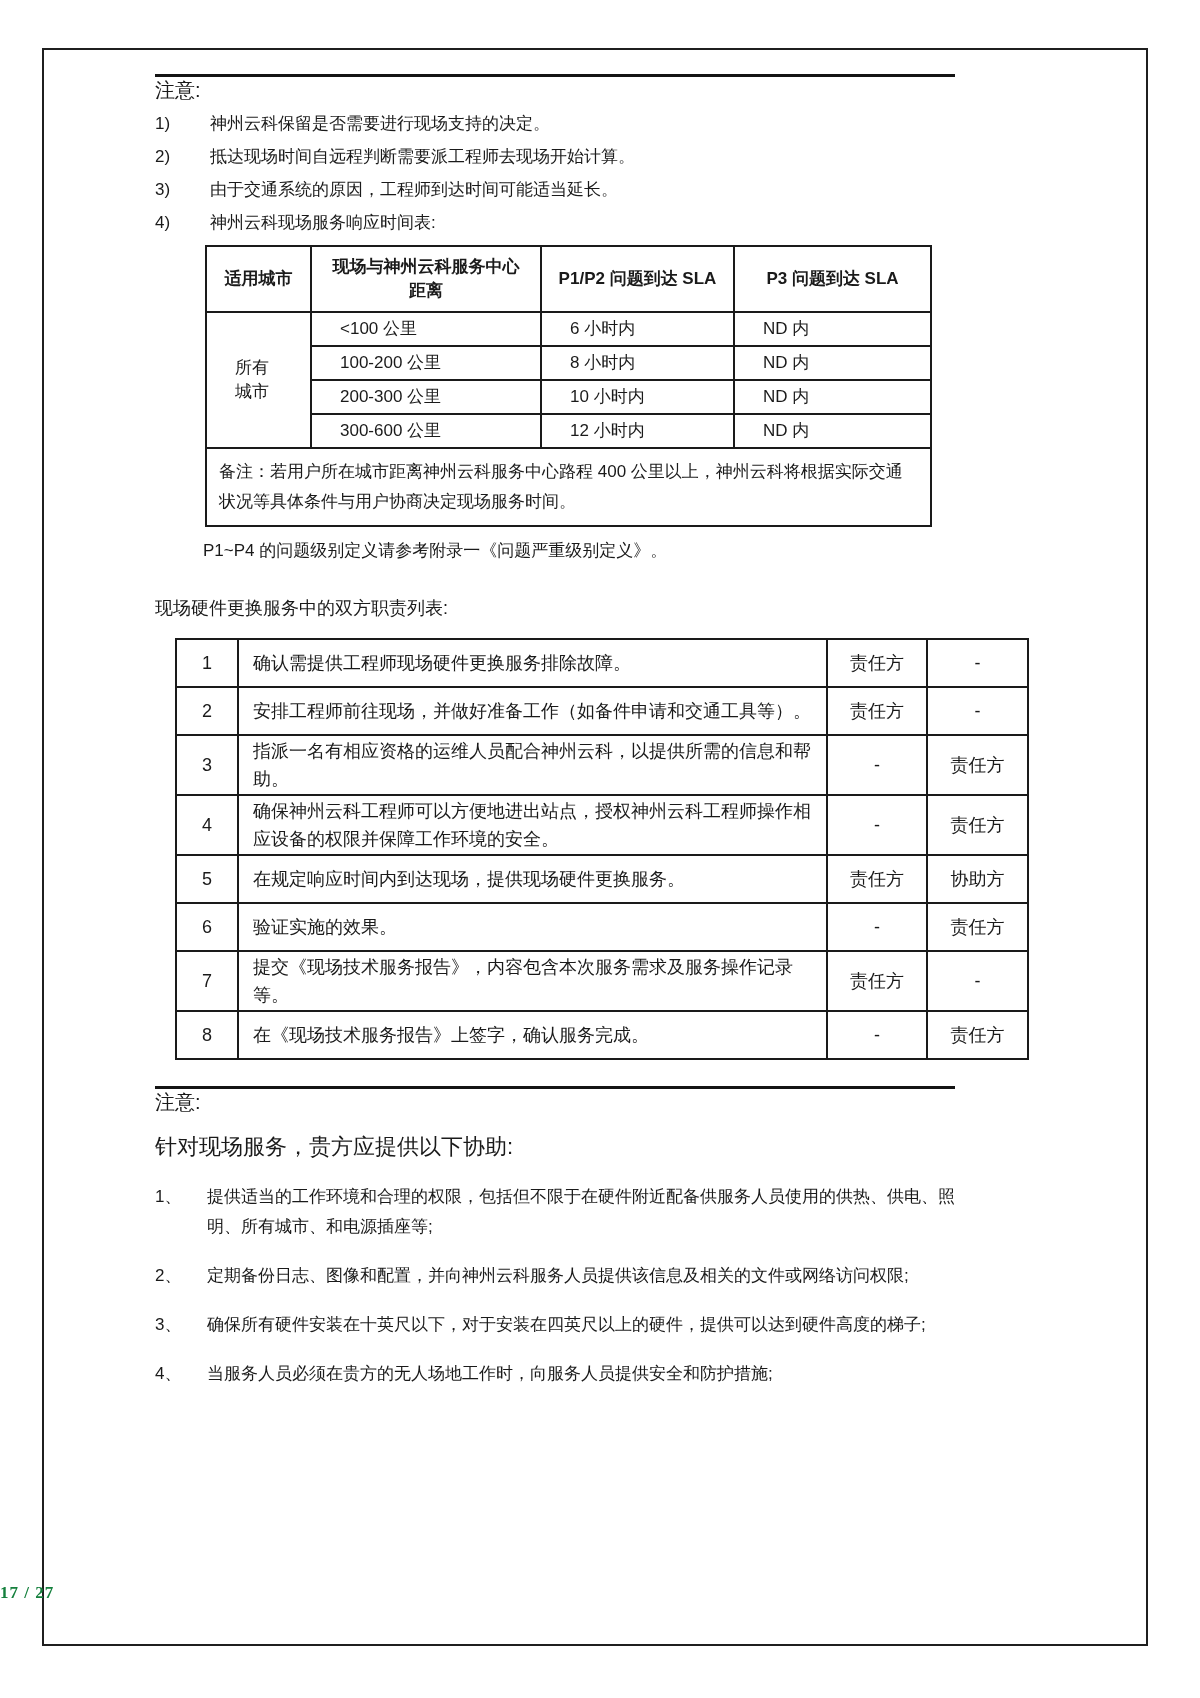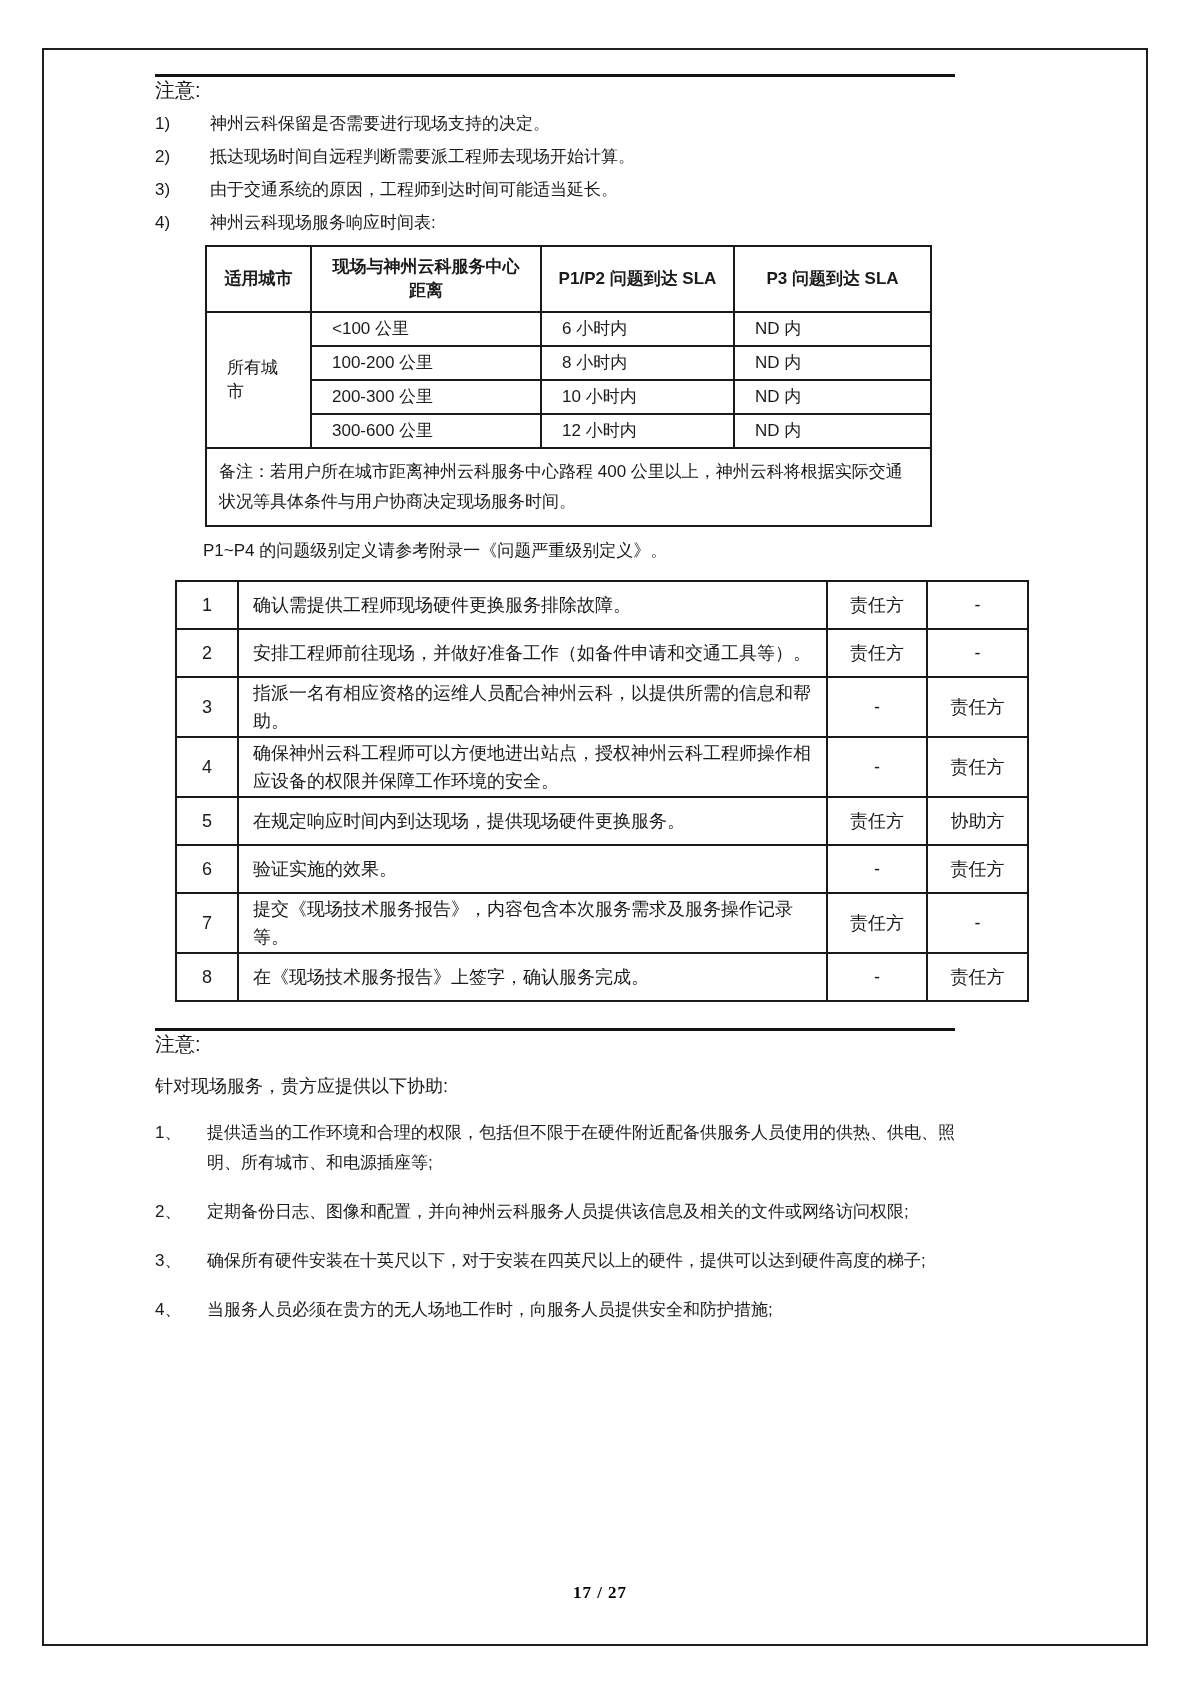--- a/index.html
+++ b/index.html
@@ -26,45 +26,45 @@
   .nitem{display:flex;margin-bottom:11px;font-size:17px;line-height:22px;}
   .nitem .num{width:55px;flex:0 0 55px;}
   .nitem .txt{flex:1;}
   
   table{border-collapse:collapse;table-layout:fixed;}
   .sla-table{margin:10px 0 0 50px;width:725px;}
   .sla-table th,.sla-table td{
     border:2px solid #1a1a1a;font-size:17px;vertical-align:middle;box-sizing:border-box;
   }
   .sla-table th{font-weight:bold;text-align:center;padding:8px 14px;line-height:24px;}
-  .sla-table td{padding:4px 20px;line-height:24px;text-align:left;}
+  .sla-table td{padding:4px 28px;line-height:24px;text-align:left;}
   .sla-table td.city{}
   .sla-table td.remark{padding:8px 12px;line-height:30px;}
   .p1p4-note{margin:12px 0 0 48px;font-size:17px;}
   .duty-title{margin-top:34px;font-size:18px;}
   
   .duty-table{margin:18px 0 0 20px;width:852px;}
   .duty-table th,.duty-table td{
     border:2px solid #1a1a1a;font-size:18px;vertical-align:middle;box-sizing:border-box;
   }
   .duty-table th{
     background:#d9d9d9;font-weight:bold;text-align:center;
     padding:7px 10px;line-height:25px;
   }
   .duty-table td{padding:9px 8px;line-height:28px;text-align:center;}
   .duty-table td.activity{text-align:left;padding:1px 14px;}
-  .notice2-intro{margin-top:16px;font-size:18px;}
+  .notice2-intro{margin-top:16px;font-size:22px;}
   .nlist2{margin-top:20px;}
   .nitem2{display:flex;margin-bottom:19px;font-size:17px;line-height:30px;}
   .nitem2 .num{width:52px;flex:0 0 52px;}
   .nitem2 .txt{flex:1;}
   .footer-page{
-    position:absolute;left:0;top:1583px;width:100%;text-align:center;
+    position:absolute;left:0;top:1583px;width:100%;
     font-family:"Liberation Serif","DejaVu Serif",serif;
-    font-size:17px;font-weight:bold;color:#000000;letter-spacing:1px;
+    font-size:17px;font-weight:bold;color:#15803d;letter-spacing:1px;
   }
 </style>
 </head>
 <body>
 
 <div class="page-border"></div>
 
 <div class="content">
 
 
@@ -127,20 +127,21 @@
         <td>ND 内</td>
       </tr>
       <tr>
         <td class="remark" colspan="4">备注：若用户所在城市距离神州云科服务中心路程 400 公里以上，神州云科将根据实际交通状况等具体条件与用户协商决定现场服务时间。</td>
       </tr>
     </tbody>
   </table>
 
   <div class="p1p4-note">P1~P4 的问题级别定义请参考附录一《问题严重级别定义》。</div>
 
+  <div class="duty-title">现场硬件更换服务中的双方职责列表:</div>
 
   <table class="duty-table">
     <colgroup>
         <col style="width:62px">
         <col style="width:589px">
         <col style="width:100px">
         <col style="width:101px">
       </colgroup>
     <tbody>
       <tr>

